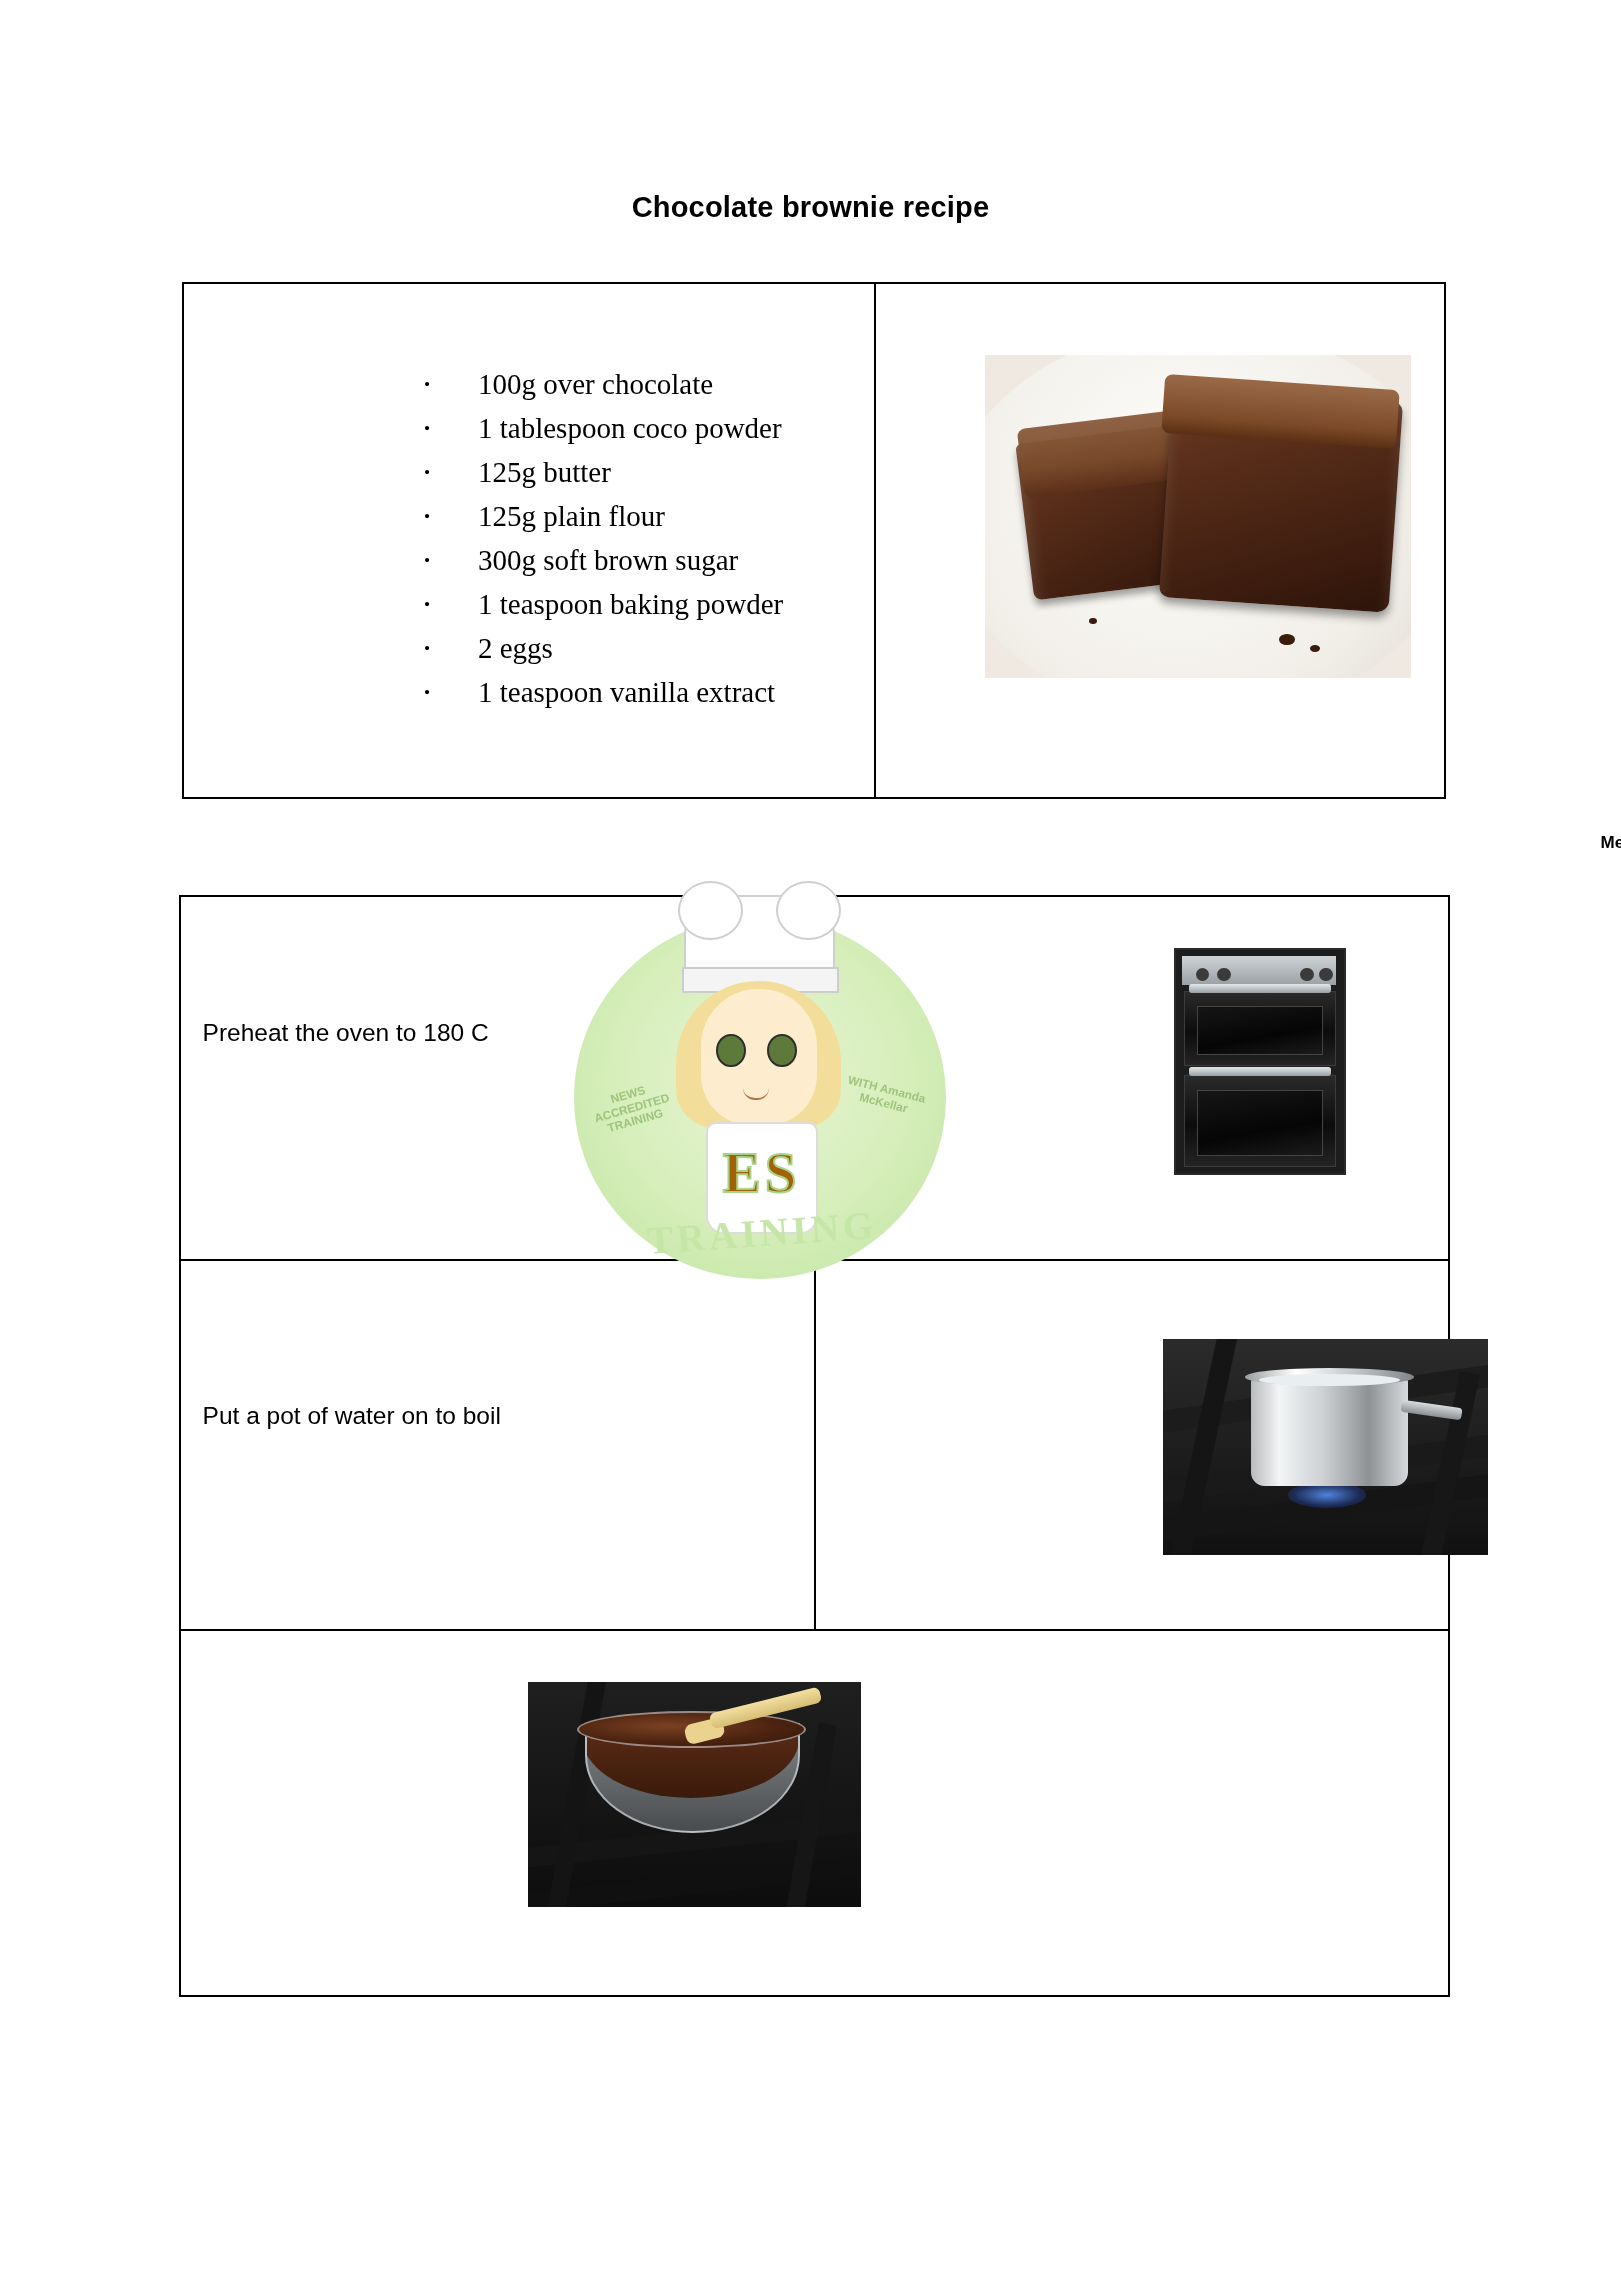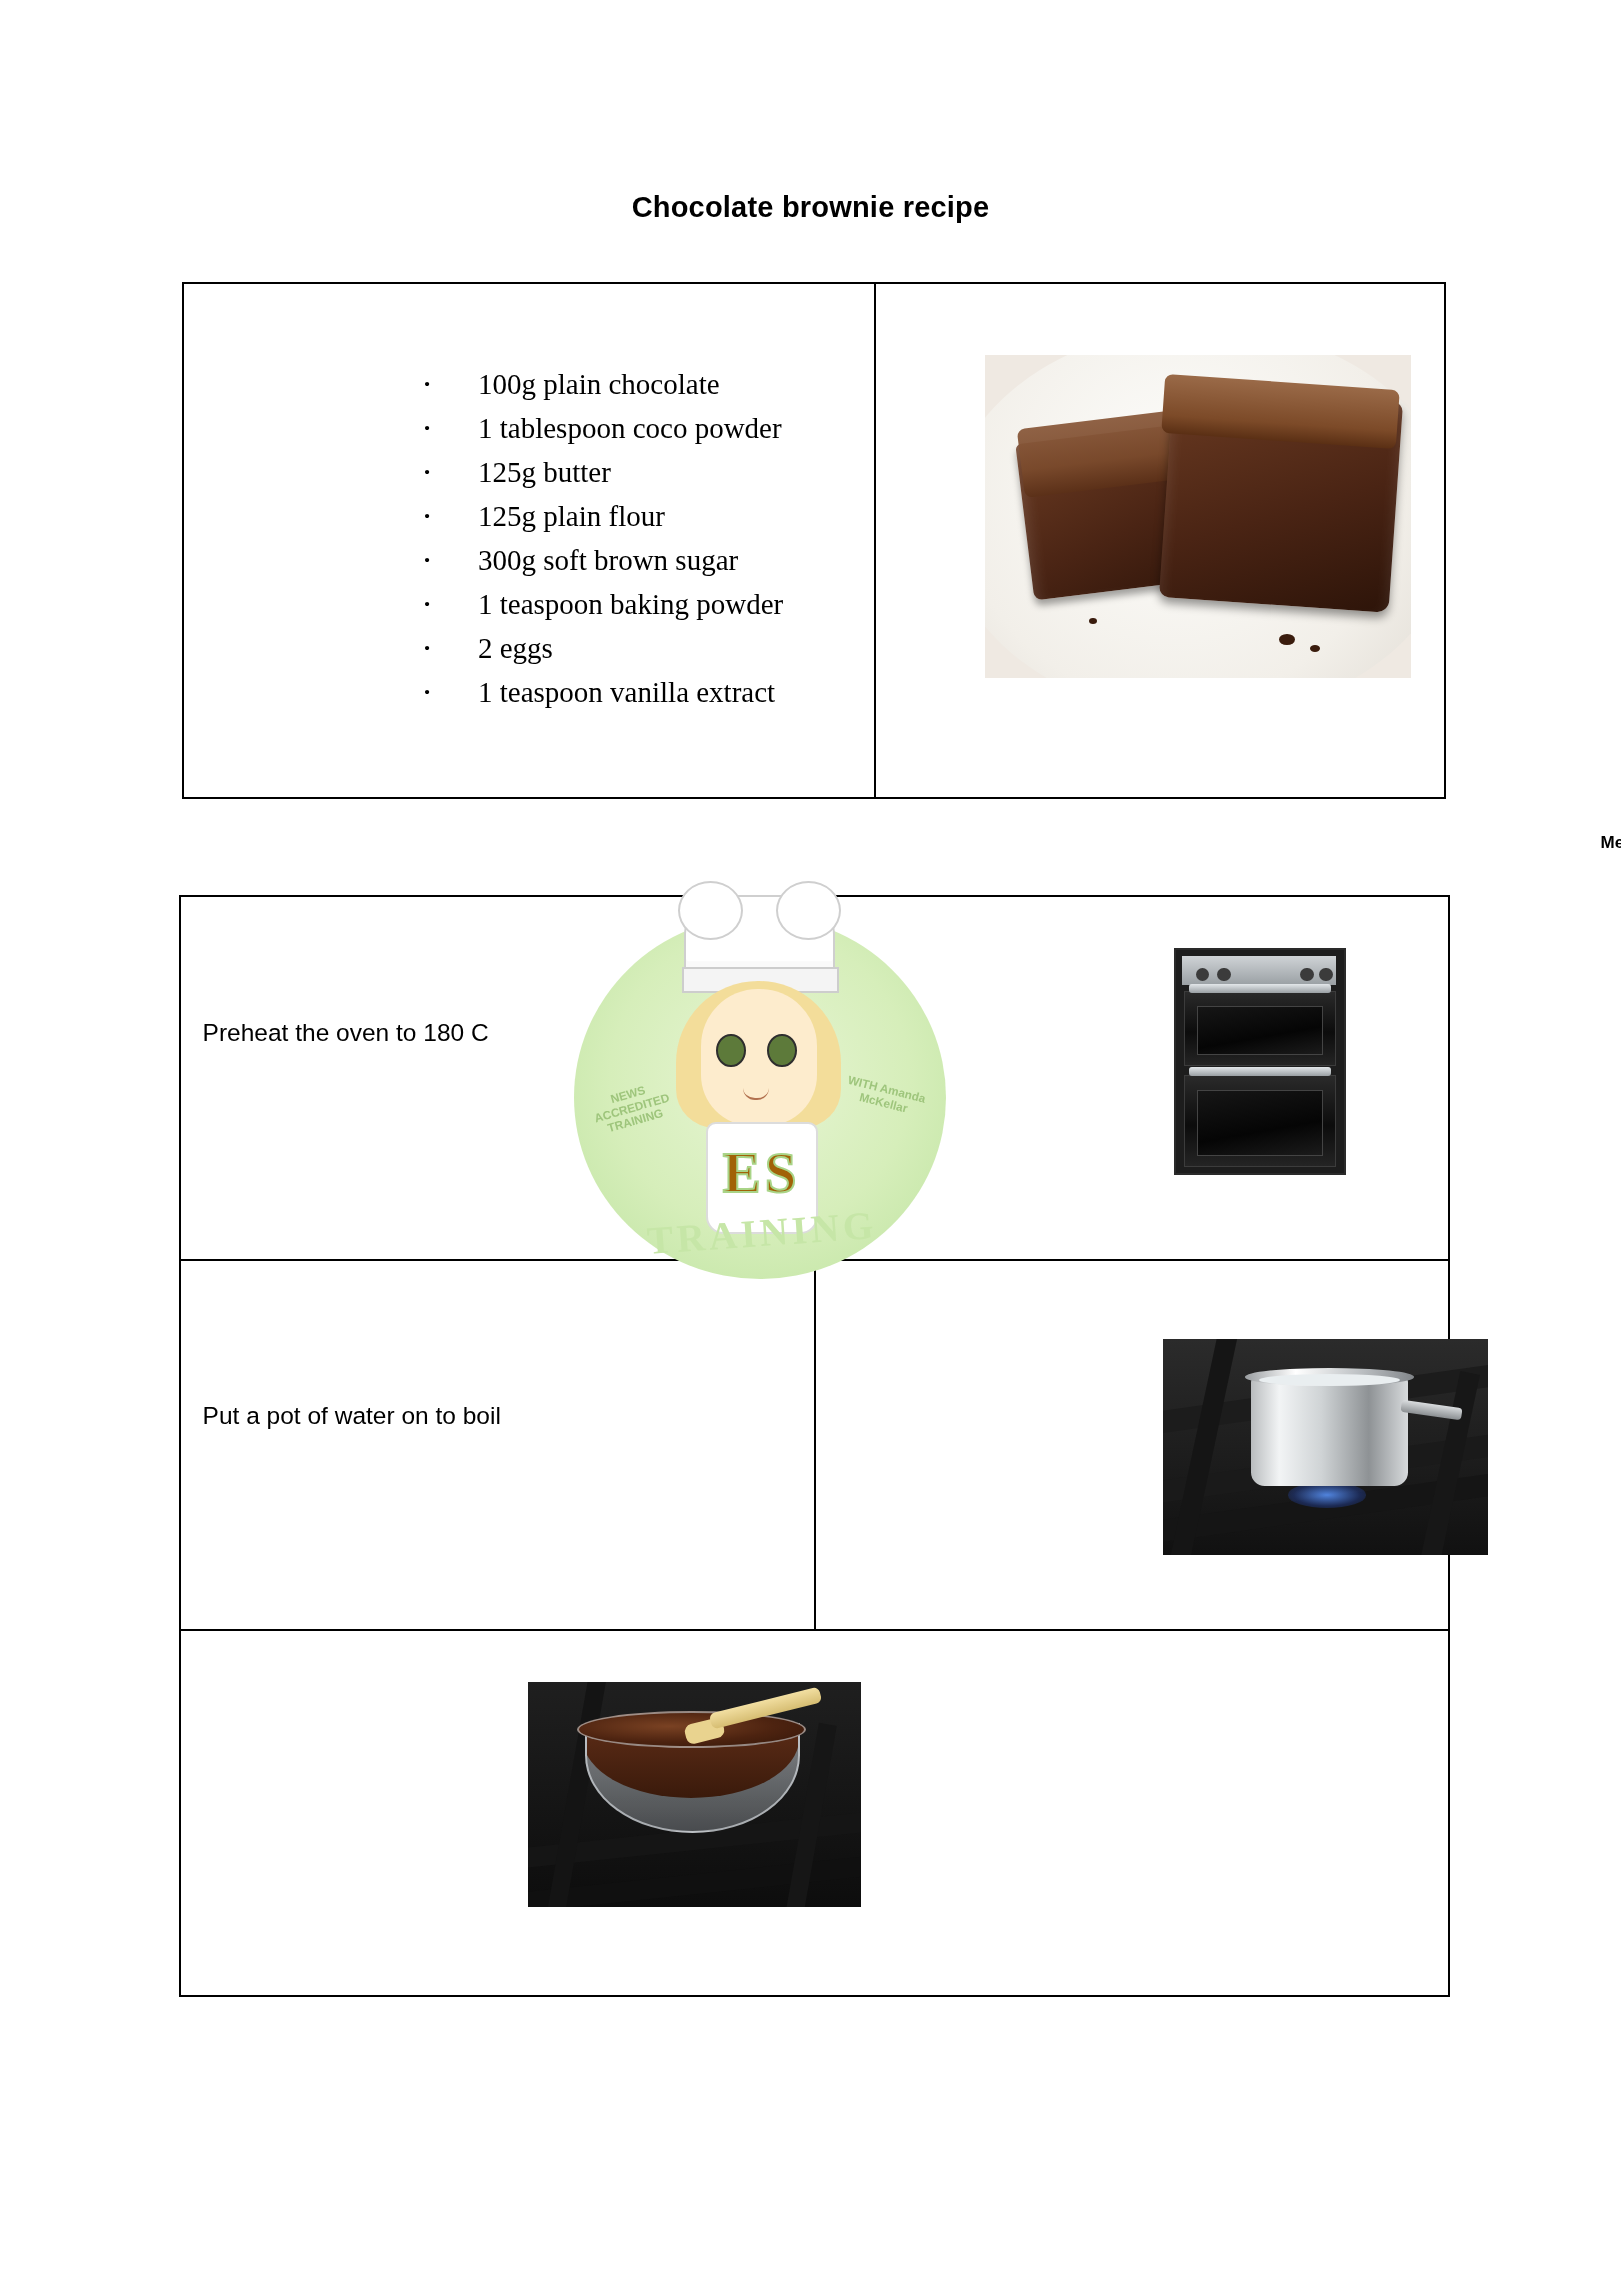--- a/index.html
+++ b/index.html
@@ -495,21 +495,21 @@
 <div class="page">
 
   <div class="doc-title">Chocolate brownie recipe</div>
 
   <div class="ingredients-table">
 
     <div class="ing-cell-left">
       <ul class="ingredients">
         <li>
           <span class="bullet">•</span>
-          <span>100g plain chocolate</span>
+          <span>100g over chocolate</span>
         </li>
         <li>
           <span class="bullet">•</span>
           <span>1 tablespoon coco powder</span>
         </li>
         <li>
           <span class="bullet">•</span>
           <span>125g butter</span>
         </li>
         <li>

